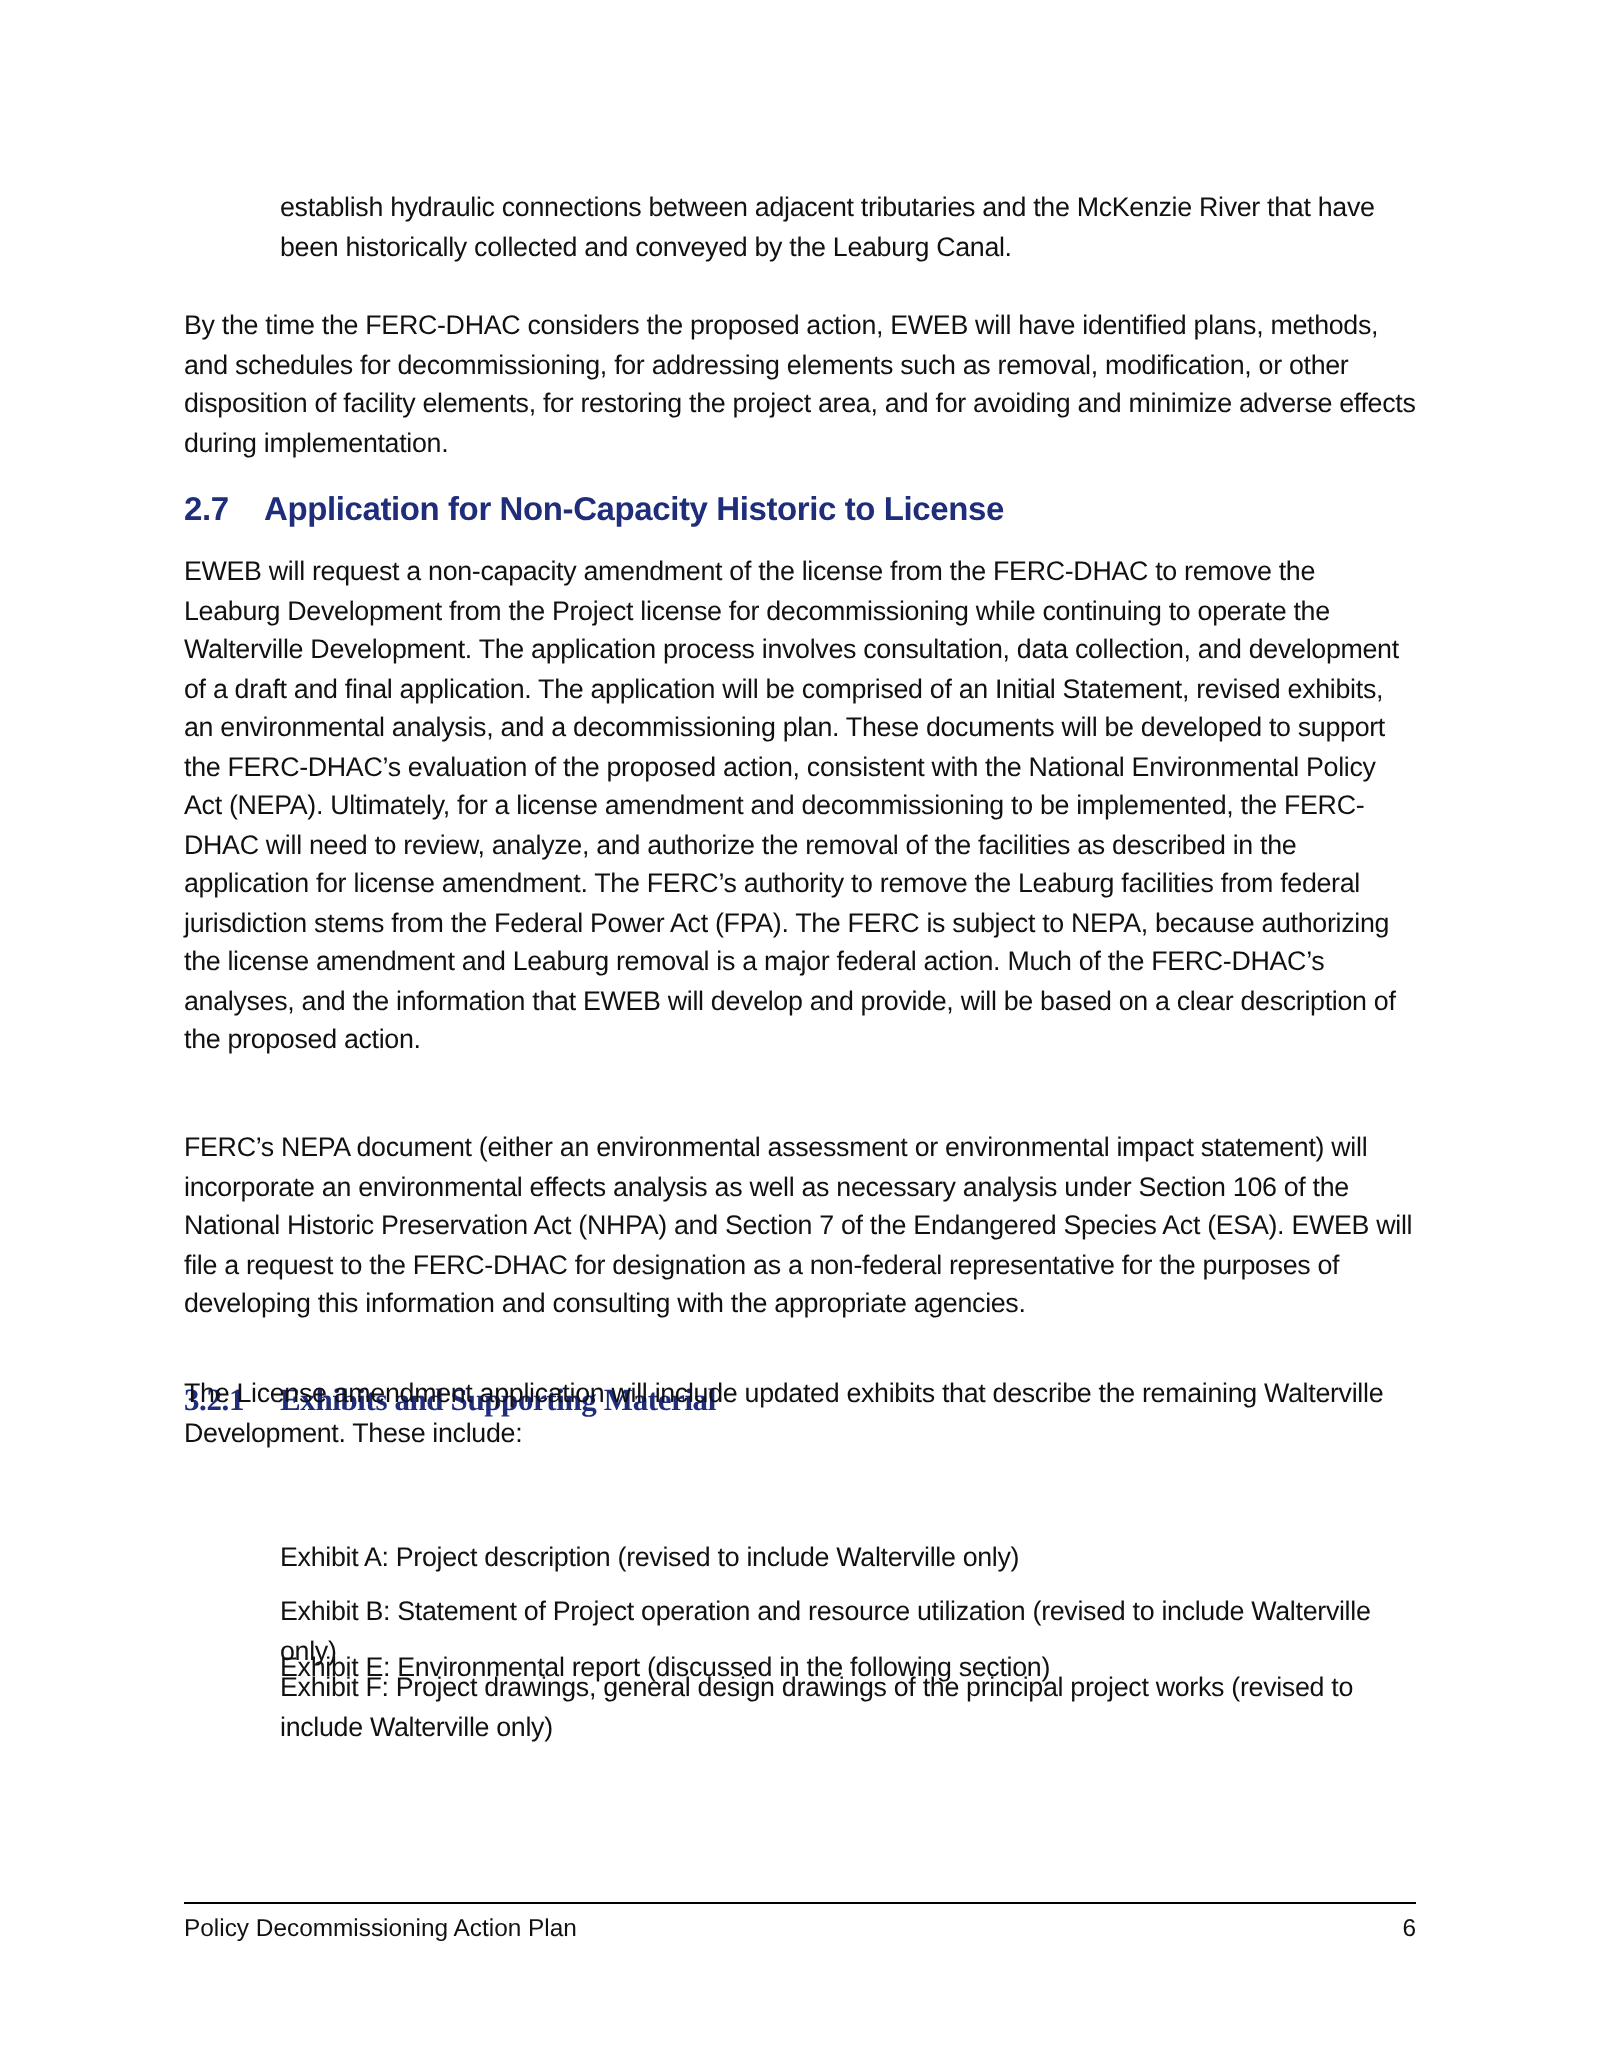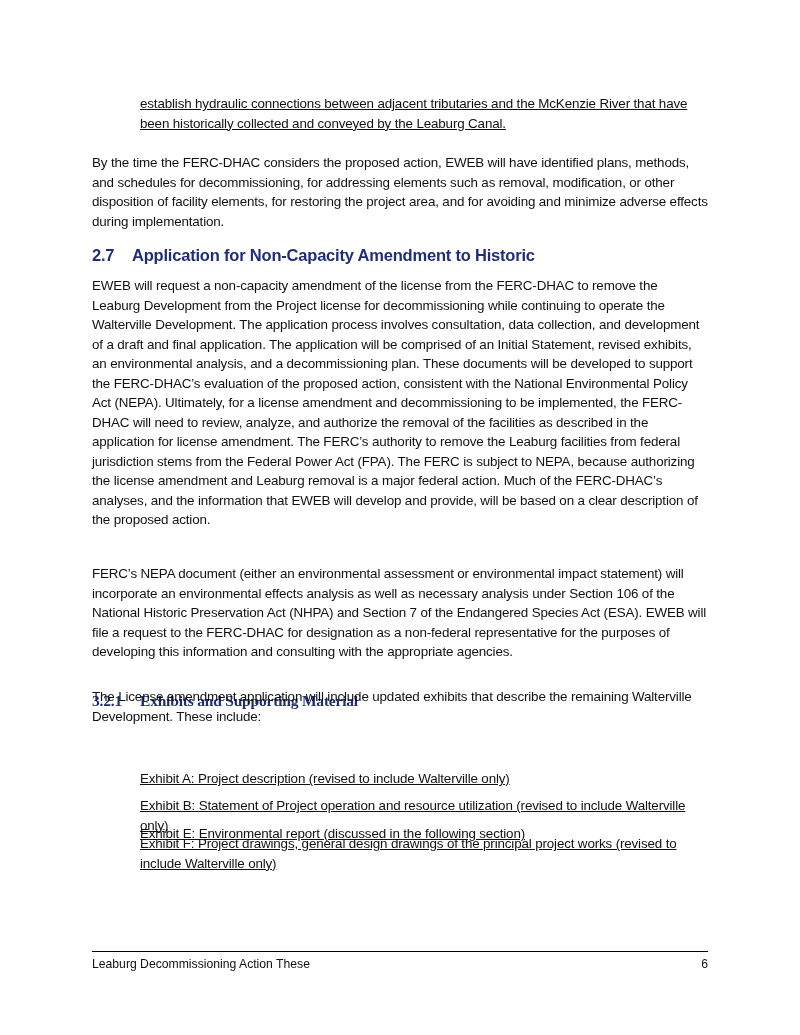--- a/index.html
+++ b/index.html
@@ -22,21 +22,20 @@
       width: 616px;
     }
     .p {
       font-size: 13.4px;
       line-height: 19.5px;
       margin: 0;
       letter-spacing: -0.15px;
     }
     .indent {
       padding-left: 48px;
-      text-decoration: underline;
     }
     .h2 {
       font-size: 16.5px;
       font-weight: bold;
       color: #1f2d7a;
       margin: 0;
       letter-spacing: -0.2px;
     }
     .h2 .num { display: inline-block; width: 40px; }
     .h3 {
@@ -69,21 +68,21 @@
 </head>
 <body>
 
 <div class="page">
 
   <p class="p indent" style="position:absolute; top:94px; width:568px;">establish hydraulic connections between adjacent tributaries and the McKenzie River that have been historically collected and conveyed by the Leaburg Canal.</p>
 
   <p class="p" style="position:absolute; top:153px; width:616px;">By the time the FERC-DHAC considers the proposed action, EWEB will have identified plans, methods, and schedules for decommissioning, for addressing elements such as removal, modification, or other disposition of facility elements, for restoring the project area, and for avoiding and minimize adverse effects during implementation.</p>
 
   <h2 class="h2" style="position:absolute; top:246px;">
-    <span class="num">2.7</span><span>Application for Non-Capacity Amendment to Historic</span>
+    <span class="num">2.7</span><span>Application for Non-Capacity Historic to License</span>
   </h2>
 
   <p class="p" style="position:absolute; top:276px; width:616px;">EWEB will request a non-capacity amendment of the license from the FERC-DHAC to remove the Leaburg Development from the Project license for decommissioning while continuing to operate the Walterville Development.  The application process involves consultation, data collection, and development of a draft and final application.  The application will be comprised of an Initial Statement, revised exhibits, an environmental analysis, and a decommissioning plan. These documents will be developed to support the FERC-DHAC’s evaluation of the proposed action, consistent with the National Environmental Policy Act (NEPA).  Ultimately, for a license amendment and decommissioning to be implemented, the FERC-DHAC will need to review, analyze, and authorize the removal of the facilities as described in the application for license amendment.  The FERC’s authority to remove the Leaburg facilities from federal jurisdiction stems from the Federal Power Act (FPA).  The FERC is subject to NEPA, because authorizing the license amendment and Leaburg removal is a major federal action.  Much of the FERC-DHAC’s analyses, and the information that EWEB will develop and provide, will be based on a clear description of the proposed action.</p>
 
   <p class="p" style="position:absolute; top:564px; width:616px;">FERC’s NEPA document (either an environmental assessment or environmental impact statement) will incorporate an environmental effects analysis as well as necessary analysis under Section 106 of the National Historic Preservation Act (NHPA) and Section 7 of the Endangered Species Act (ESA).  EWEB will file a request to the FERC-DHAC for designation as a non-federal representative for the purposes of developing this information and consulting with the appropriate agencies.</p>
 
   <h3 class="h3" style="position:absolute; top:692px;font-family:Liberation Serif, serif;">
     <span class="num">3.2.1</span><span>Exhibits and Supporting Material</span>
   </h3>
 
@@ -93,16 +92,16 @@
     <p class="p indent exhibit" style="position:absolute; top:769px; width:568px;">Exhibit A:  Project description (revised to include Walterville only)</p>
     <p class="p indent exhibit" style="position:absolute; top:796px; width:560px;">Exhibit B:  Statement of Project operation and resource utilization (revised to include Walterville only)</p>
     <p class="p indent exhibit" style="position:absolute; top:796px; width:568px;margin-top:28px;">Exhibit E:  Environmental report (discussed in the following section)</p>
     <p class="p indent exhibit" style="position:absolute; top:834px; width:540px;">Exhibit F:  Project drawings, general design drawings of the principal project works (revised to include Walterville only)</p>
   </div>
 </div>
 
 <div class="footer-rule"></div>
 <div class="footer">
   <div class="row">
-    <span>Leaburg Decommissioning Action These</span>
+    <span>Policy Decommissioning Action Plan</span>
     <span>6</span>
   </div>
 </div>
 
 </body></html>

